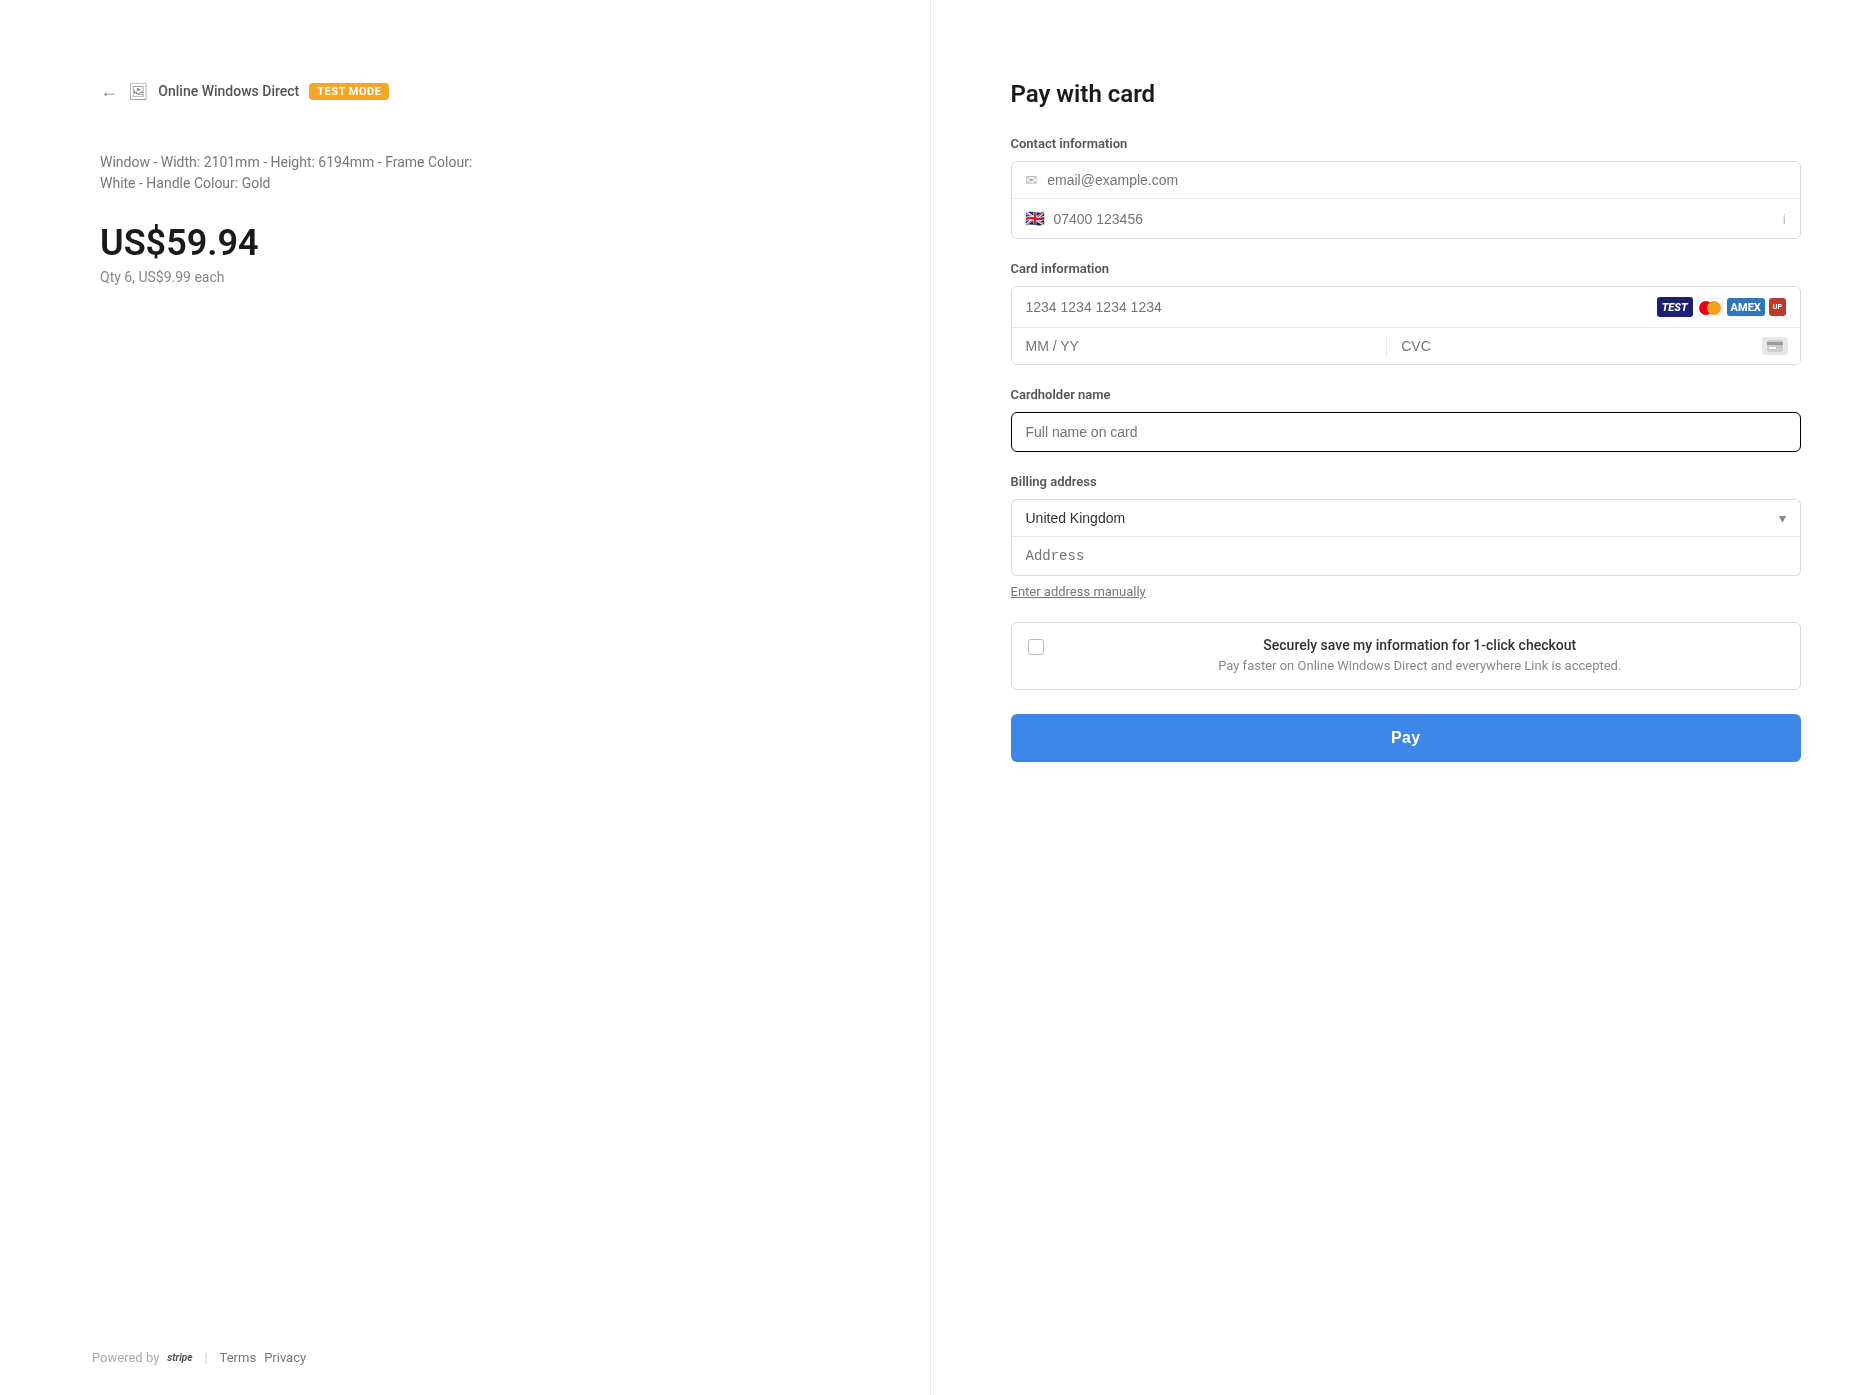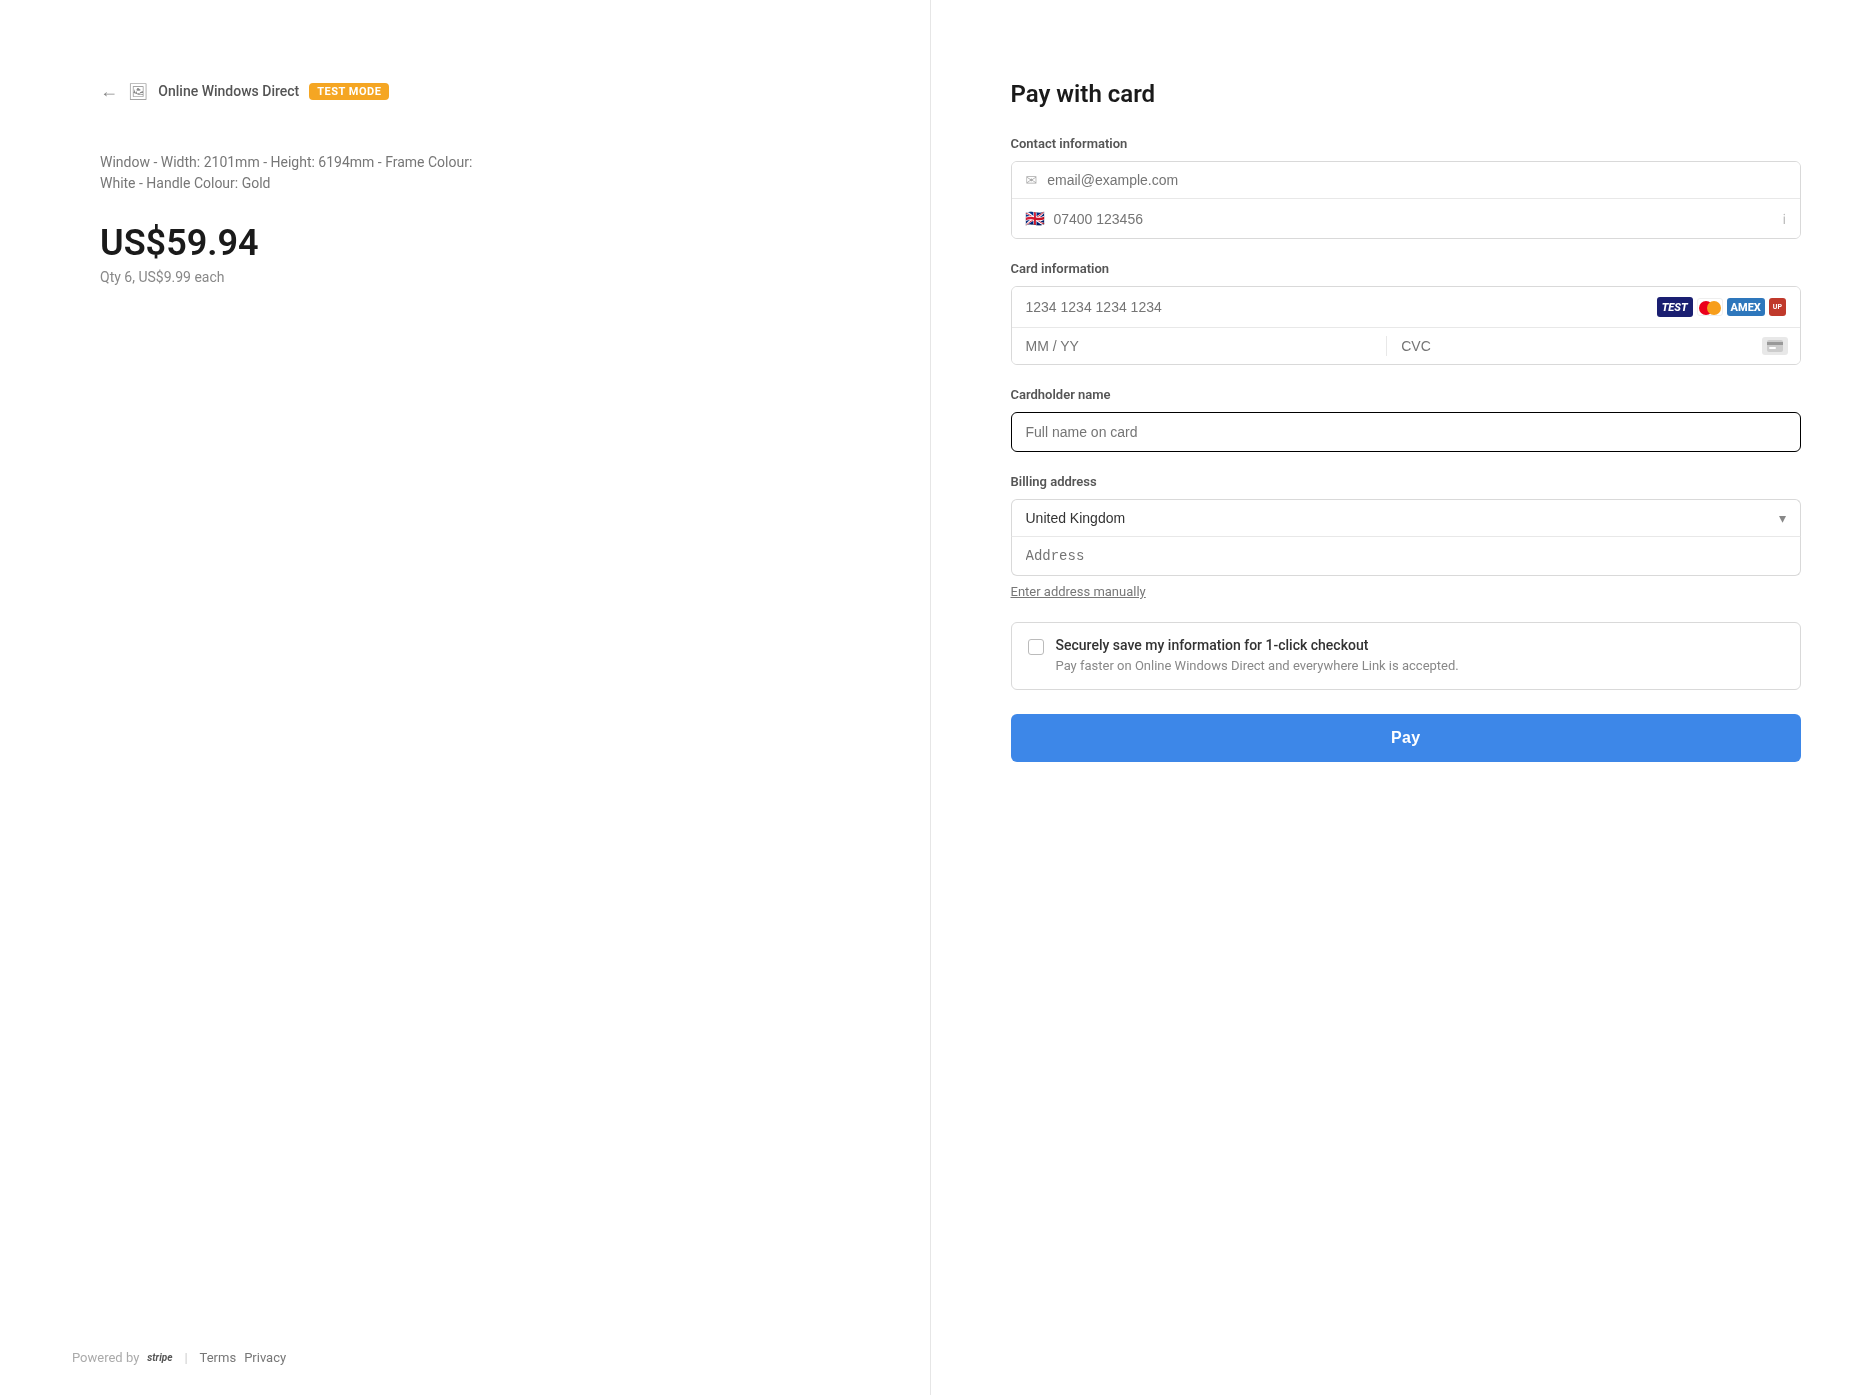--- a/index.html
+++ b/index.html
@@ -75,21 +75,21 @@
       color: #1a1a1a;
       margin-bottom: 5px;
     }
 
     .qty-info {
       font-size: 14px;
       color: #888;
     }
 
     .left-footer {
-      padding: 20px 60px 30px 72px;
+      padding: 20px 60px 30px 92px;
       display: flex;
       align-items: center;
       gap: 8px;
       font-size: 13px;
       color: #aaa;
     }
 
     .powered-by {
       color: #aaa;
     }
@@ -363,20 +363,21 @@
       border: 1.5px solid #bbb;
       border-radius: 3px;
       flex-shrink: 0;
       margin-top: 2px;
       background: #fff;
       cursor: pointer;
     }
 
     .save-info-text {
       flex: 1;
+      text-align: center;
     }
 
     .save-info-title {
       font-size: 14px;
       font-weight: 500;
       color: #333;
       margin-bottom: 4px;
     }
 
     .save-info-subtitle {

